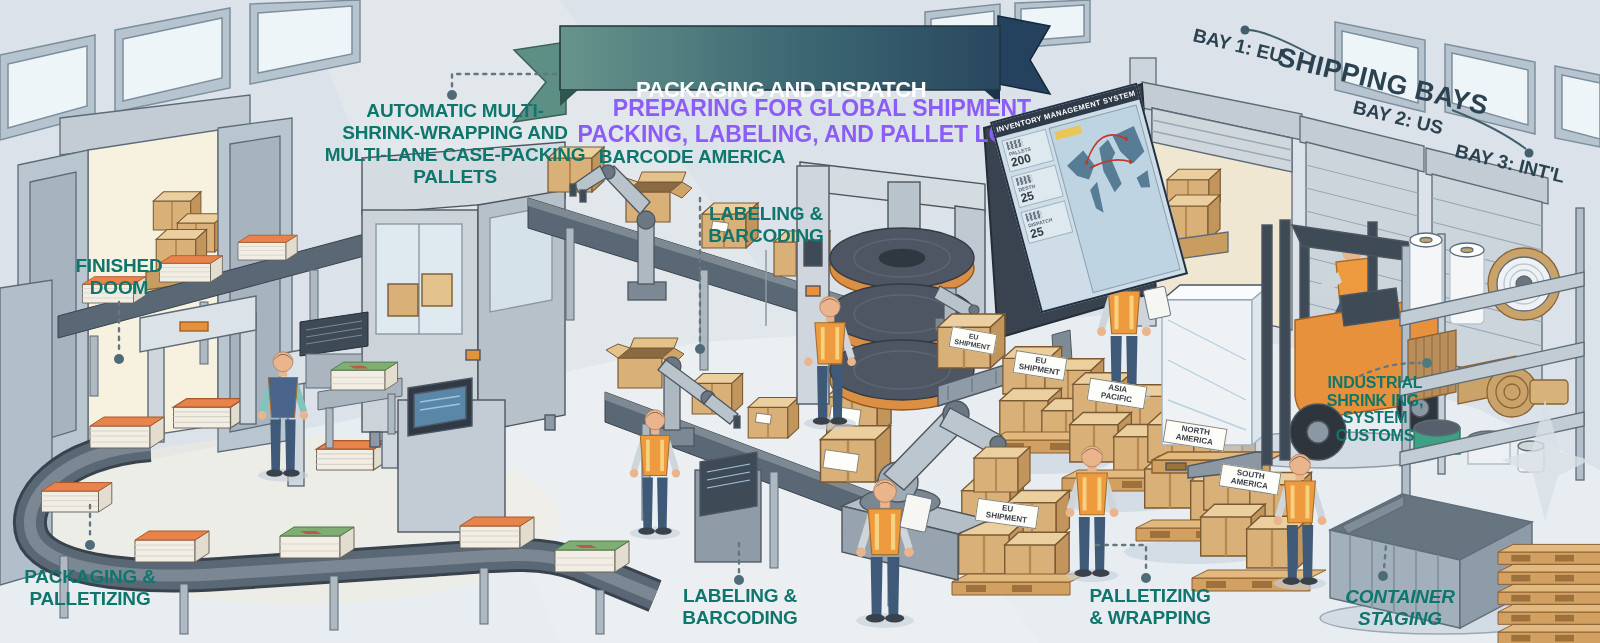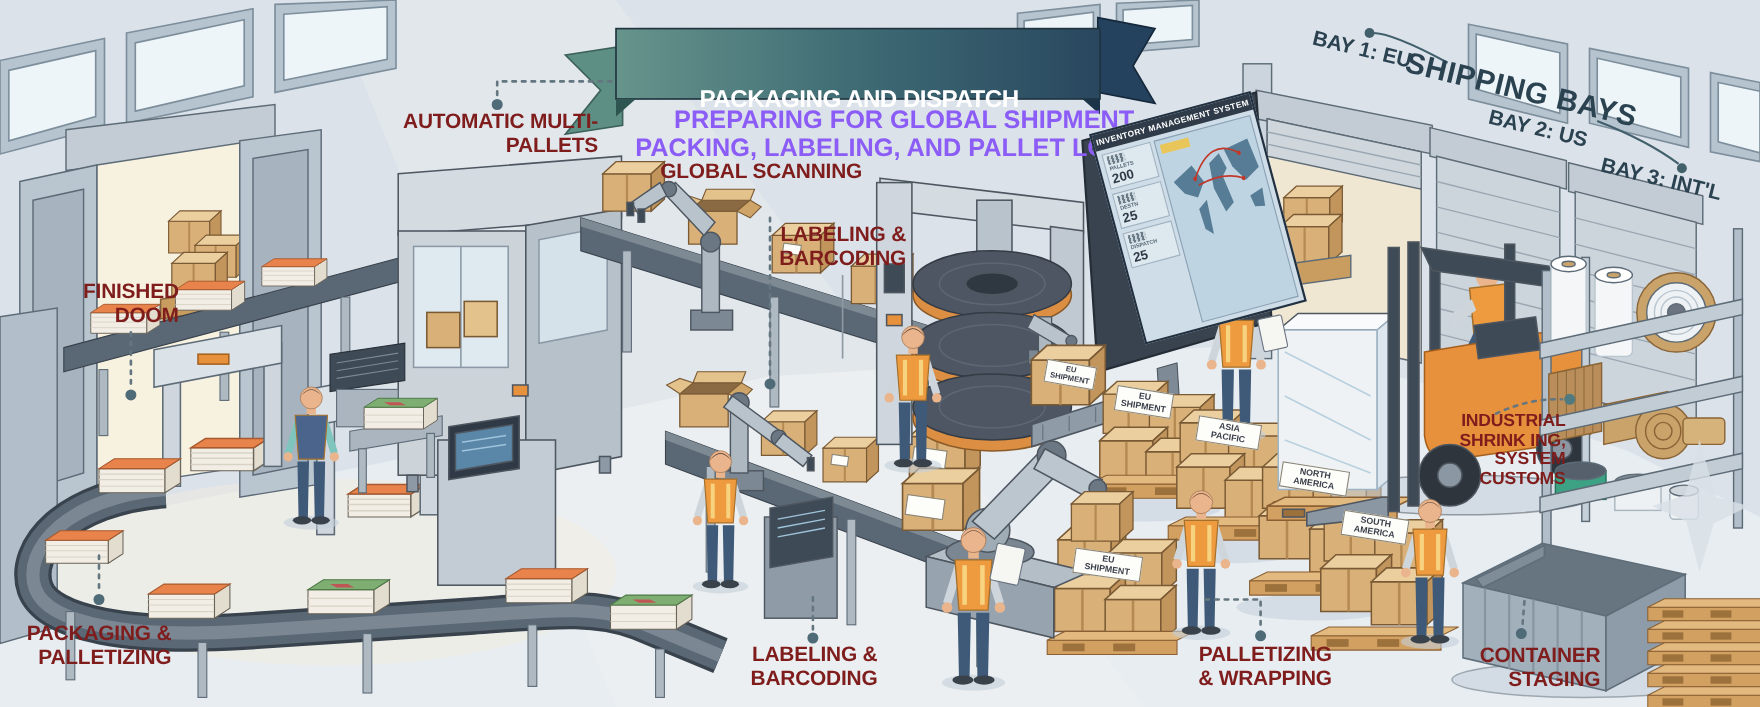--- a/index.html
+++ b/index.html
@@ -1,21 +1,21 @@
 <!DOCTYPE html>
 <html><head>
 <meta charset="utf-8">
 <style>
   html,body{margin:0;padding:0;background:#cfd6dd;}
   .stage{position:relative;width:1600px;height:643px;overflow:hidden;
          background:#e7ecf1;font-family:"Liberation Sans",sans-serif;}
   .stage svg.scene{position:absolute;left:0;top:0;}
   
-  .callout{position:absolute;transform:translateX(-50%);text-align:right;
-           color:#7f1d1d;font-weight:700;font-size:19px;line-height:22px;
+  .callout{position:absolute;transform:translateX(-50%);text-align:center;
+           color:#0f766e;font-weight:700;font-size:19px;line-height:22px;
            letter-spacing:-0.2px;white-space:nowrap;}
   .callout.small{font-size:16px;line-height:17.5px;}
   .baylabel{position:absolute;color:#2b4250;font-weight:700;white-space:nowrap;}
   .ribbon-title{position:absolute;left:781px;top:58px;transform:translate(-50%,-50%);
            color:#ffffff;font-size:22px;font-weight:700;letter-spacing:-0.5px;white-space:nowrap;margin-top:32px;}
   .subtitle{position:absolute;left:829px;transform:translateX(-50%);
            color:#8b5cf6;font-weight:700;font-size:23px;line-height:26px;white-space:nowrap;}
   
   .screen{position:absolute;left:990px;top:122px;width:152px;height:198px;
           transform:rotate(-15deg);transform-origin:top left;background:#cfdde8;
@@ -559,24 +559,26 @@
   <circle cx="1245" cy="30" r="4.5" fill="#41606c"></circle>
   <circle cx="1529" cy="153" r="4.5" fill="#41606c"></circle>
 </svg>
 
 <div class="ribbon-title">PACKAGING AND DISPATCH</div>
 <div class="subtitle" style="top:95px;">PREPARING FOR GLOBAL SHIPMENT -</div>
 <div class="subtitle" style="top:121px;">PACKING, LABELING, AND PALLET LOADING</div>
 
 <div class="callout" style="left:455px;top:100px;">
   <div>AUTOMATIC MULTI-</div>
+  <div>SHRINK-WRAPPING AND</div>
+  <div>MULTI-LANE CASE-PACKING</div>
   <div>PALLETS</div>
 </div>
 <div class="callout" style="left:692px;top:146px;">
-  <div>GLOBAL SCANNING</div>
+  <div>BARCODE AMERICA</div>
 </div>
 <div class="callout" style="left:766px;top:203px;">
   <div>LABELING &amp;</div>
   <div>BARCODING</div>
 </div>
 <div class="callout" style="left:119px;top:255px;">
   <div>FINISHED</div>
   <div>DOOM</div>
 </div>
 <div class="callout" style="left:90px;top:566px;">
@@ -585,21 +587,21 @@
   <div>PALLETIZING</div>
 </div>
 <div class="callout" style="left:740px;top:585px;">
   <div>LABELING &amp;</div>
   <div>BARCODING</div>
 </div>
 <div class="callout" style="left:1150px;top:585px;">
   <div>PALLETIZING</div>
   <div>&amp; WRAPPING</div>
 </div>
-<div class="callout" style="left:1400px;top:586px;">
+<div class="callout" style="left:1400px;top:586px;font-style:italic;">
   <div>CONTAINER</div>
   <div>STAGING</div>
 </div>
 <div class="callout small" style="left:1375px;top:374px;">
   <div>INDUSTRIAL</div>
   <div>SHRINK ING,</div>
   <div>SYSTEM</div>
   <div>CUSTOMS</div>
 </div>
 

